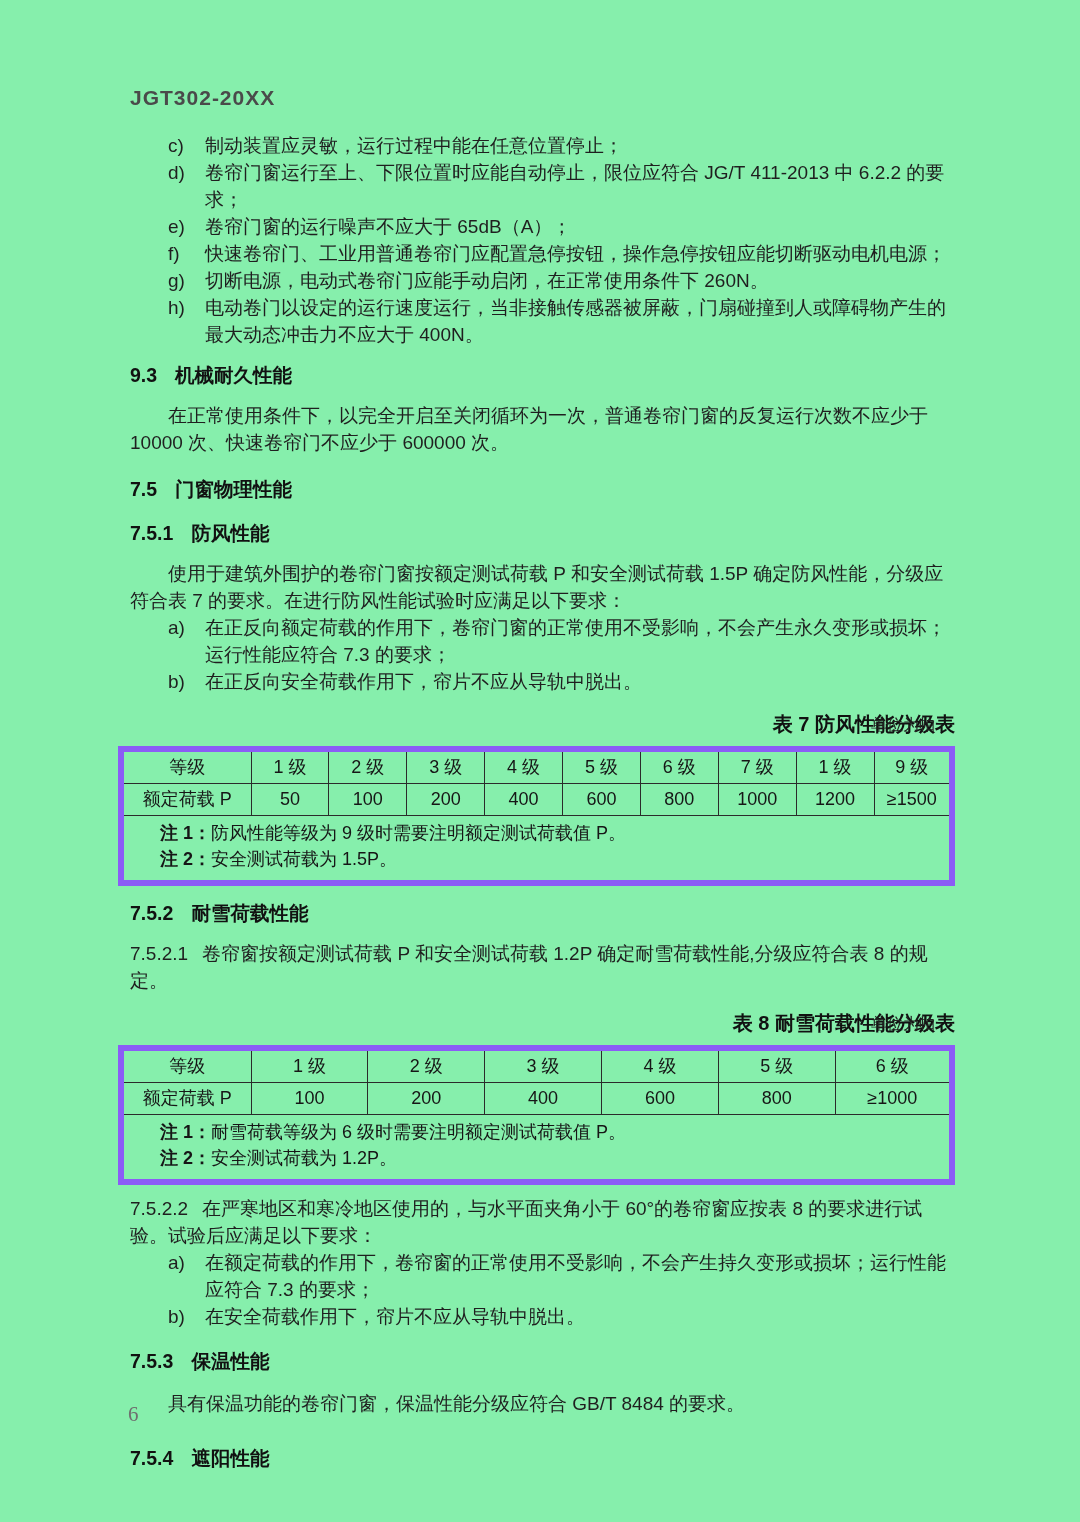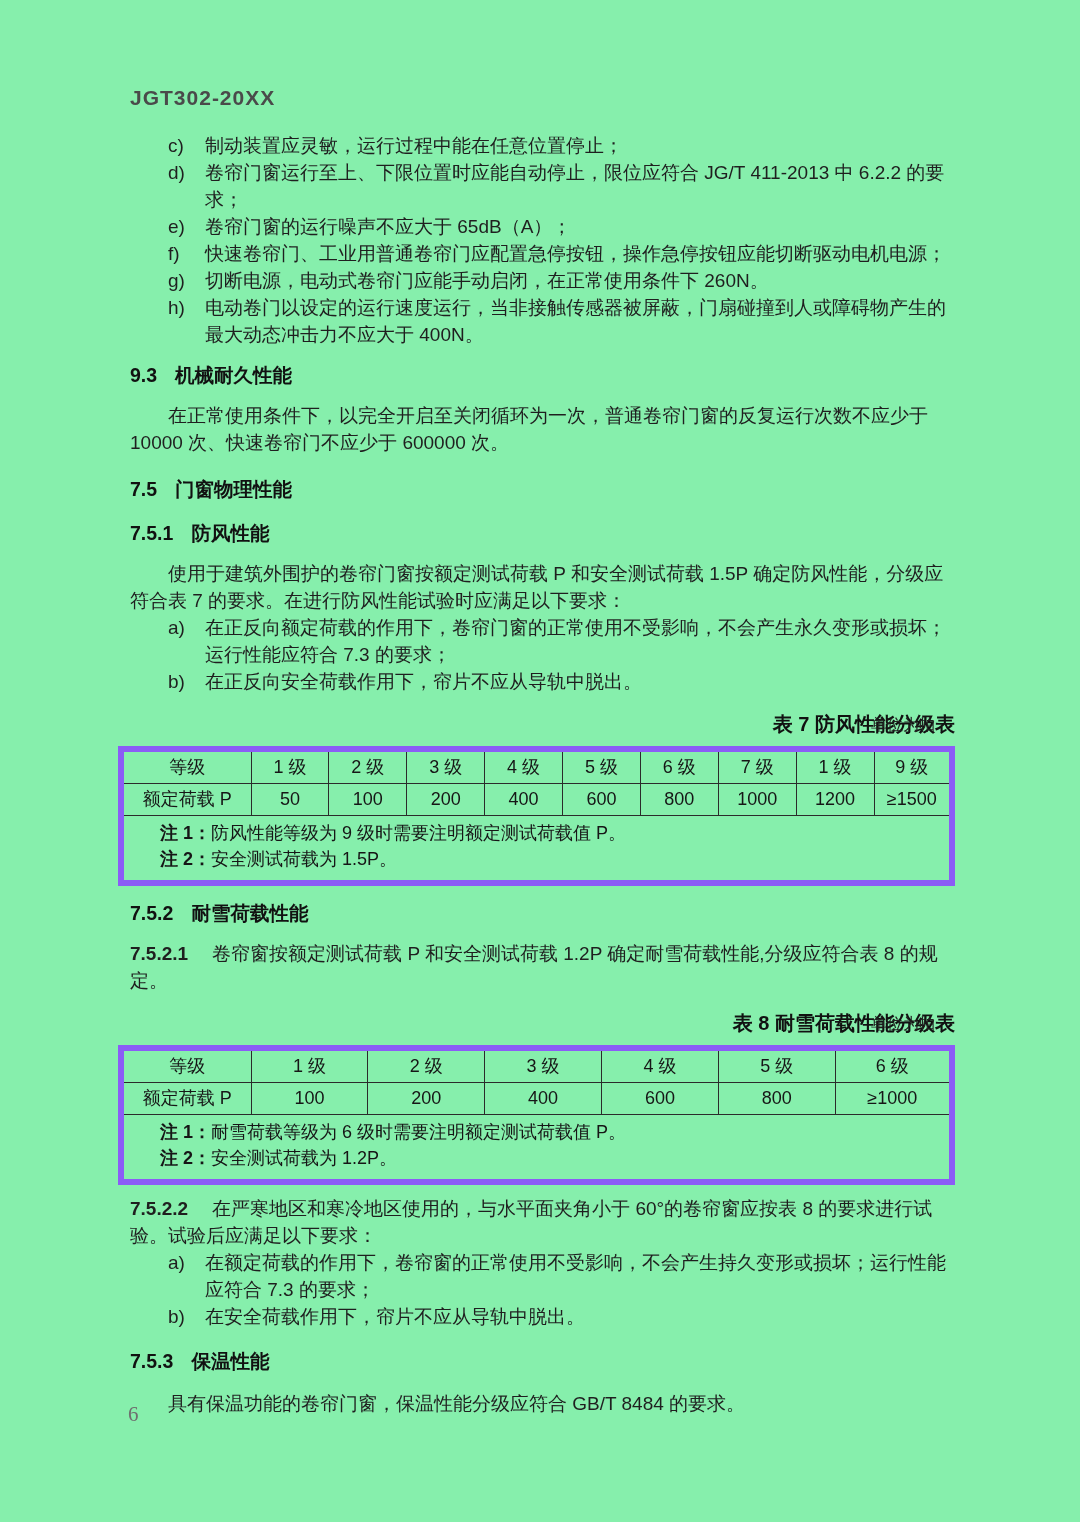--- a/index.html
+++ b/index.html
@@ -42,22 +42,22 @@
   .h-num{margin-right:18px;}
   
   .para{
     margin:12px 0 0 0;
     text-indent:2em;
   }
   .para-inline{
     margin:14px 0 0 0;
   }
   .para-inline .inline-num{
-    font-weight:bold;
-    margin-right:24px;
+    font-weight:normal;
+    margin-right:14px;
   }
   
   .tbl-caption{
     position:relative;
     width:837px;
     margin:16px 0 8px -12px;
     text-align:right;
     line-height:27px;
   }
   .tbl-caption .cap-text{font-weight:bold;font-size:20px;color:#111;}
@@ -270,17 +270,20 @@
         <span class="ltr-label">b)</span>
         <div class="ltr-text">在安全荷载作用下，帘片不应从导轨中脱出。</div>
       </div>
     </div>
 
     <div class="h3" style="margin-top:18px;">
       <span class="h-num">7.5.3</span><span>保温性能</span>
     </div>
     <p class="para" style="margin-top:16px;">具有保温功能的卷帘门窗，保温性能分级应符合 GB/T 8484 的要求。</p>
 
+    <div class="h3" style="margin-top:28px;">
+      <span class="h-num">7.5.4</span><span>遮阳性能</span>
+    </div>
 
   </div>
 
   <div class="pagenum">6</div>
 </div>
 
 </body></html>

